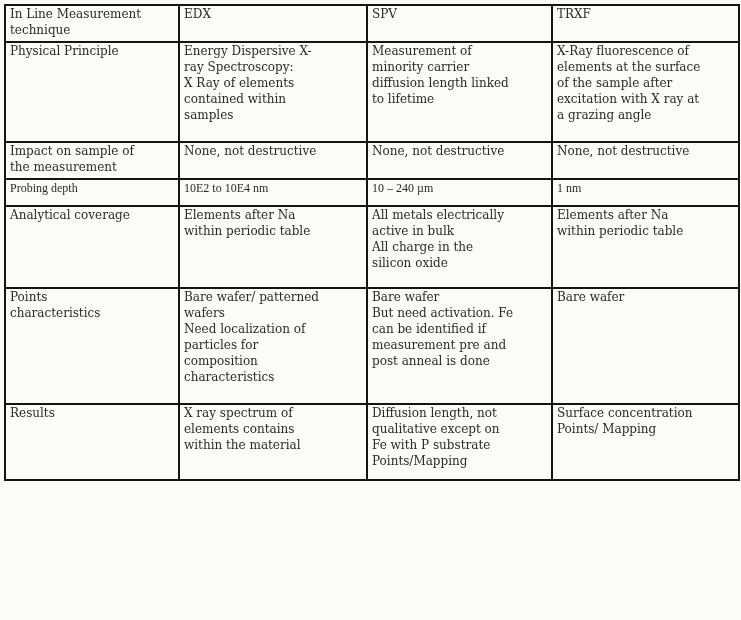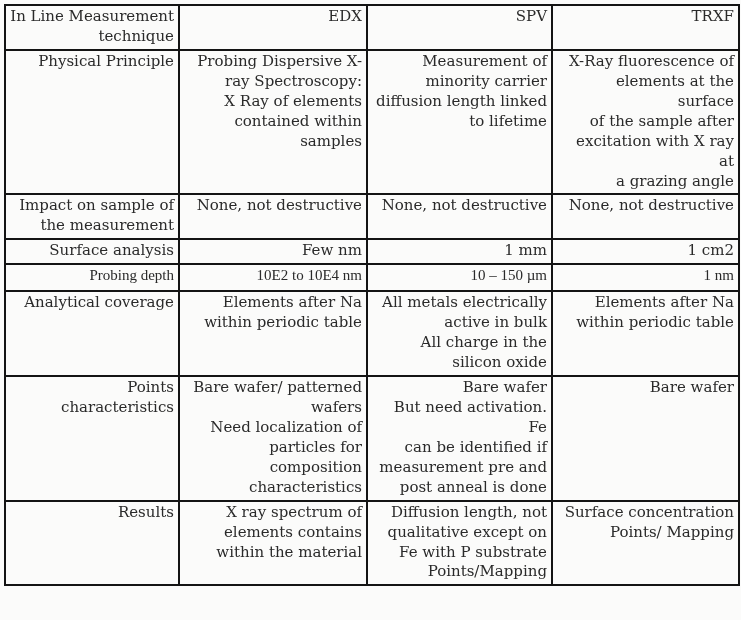--- a/index.html
+++ b/index.html
@@ -21,23 +21,23 @@
     table-layout: fixed;
     width: 734px;
   }
   table.compare col.c0 { width: 174px; }
   table.compare col.c1 { width: 188px; }
   table.compare col.c2 { width: 185px; }
   table.compare col.c3 { width: 187px; }
   table.compare th, table.compare td {
     border: 2px solid #141414;
     vertical-align: top;
-    text-align: right;
+    text-align: left;
     font-weight: normal;
-    font-size: 15px;
+    font-size: 12px;
     line-height: 1.33;
     padding: 1px 4px 2px 4px;
     white-space: pre-line;
     overflow: hidden;
   }
   tr.hdr  { height: 36px; }
   tr.r0   { height: 100px; padding-left: 34px; }
   tr.r1   { height: 34px; margin-left: 48px; }
   tr.r2   { height: 19px; }
   tr.r3   { height: 27px; font-family: Liberation Serif, serif; }
@@ -62,21 +62,21 @@
         <th>In Line Measurement
 technique</th>
         <th>EDX</th>
         <th>SPV</th>
         <th>TRXF</th>
       </tr>
     </thead>
     <tbody>
       <tr class="r0">
         <td>Physical Principle</td>
-        <td>Probing Dispersive X-
+        <td>Energy Dispersive X-
 ray Spectroscopy:
 X Ray of elements
 contained within
 samples</td>
         <td>Measurement of
 minority carrier
 diffusion length linked
 to lifetime</td>
         <td>X-Ray fluorescence of
 elements at the surface
@@ -84,30 +84,24 @@
 excitation with X ray at
 a grazing angle</td>
       </tr>
       <tr class="r1">
         <td>Impact on sample of
 the measurement</td>
         <td>None, not destructive</td>
         <td>None, not destructive</td>
         <td>None, not destructive</td>
       </tr>
-      <tr class="r2">
-        <td>Surface analysis</td>
-        <td>Few nm</td>
-        <td>1 mm</td>
-        <td>1 cm2</td>
-      </tr>
       <tr class="r3">
         <td>Probing depth</td>
         <td>10E2 to 10E4 nm</td>
-        <td>10 – 150 µm</td>
+        <td>10 – 240 µm</td>
         <td>1 nm</td>
       </tr>
       <tr class="r4">
         <td>Analytical coverage</td>
         <td>Elements after Na
 within periodic table</td>
         <td>All metals electrically
 active in bulk
 All charge in the
 silicon oxide</td>

